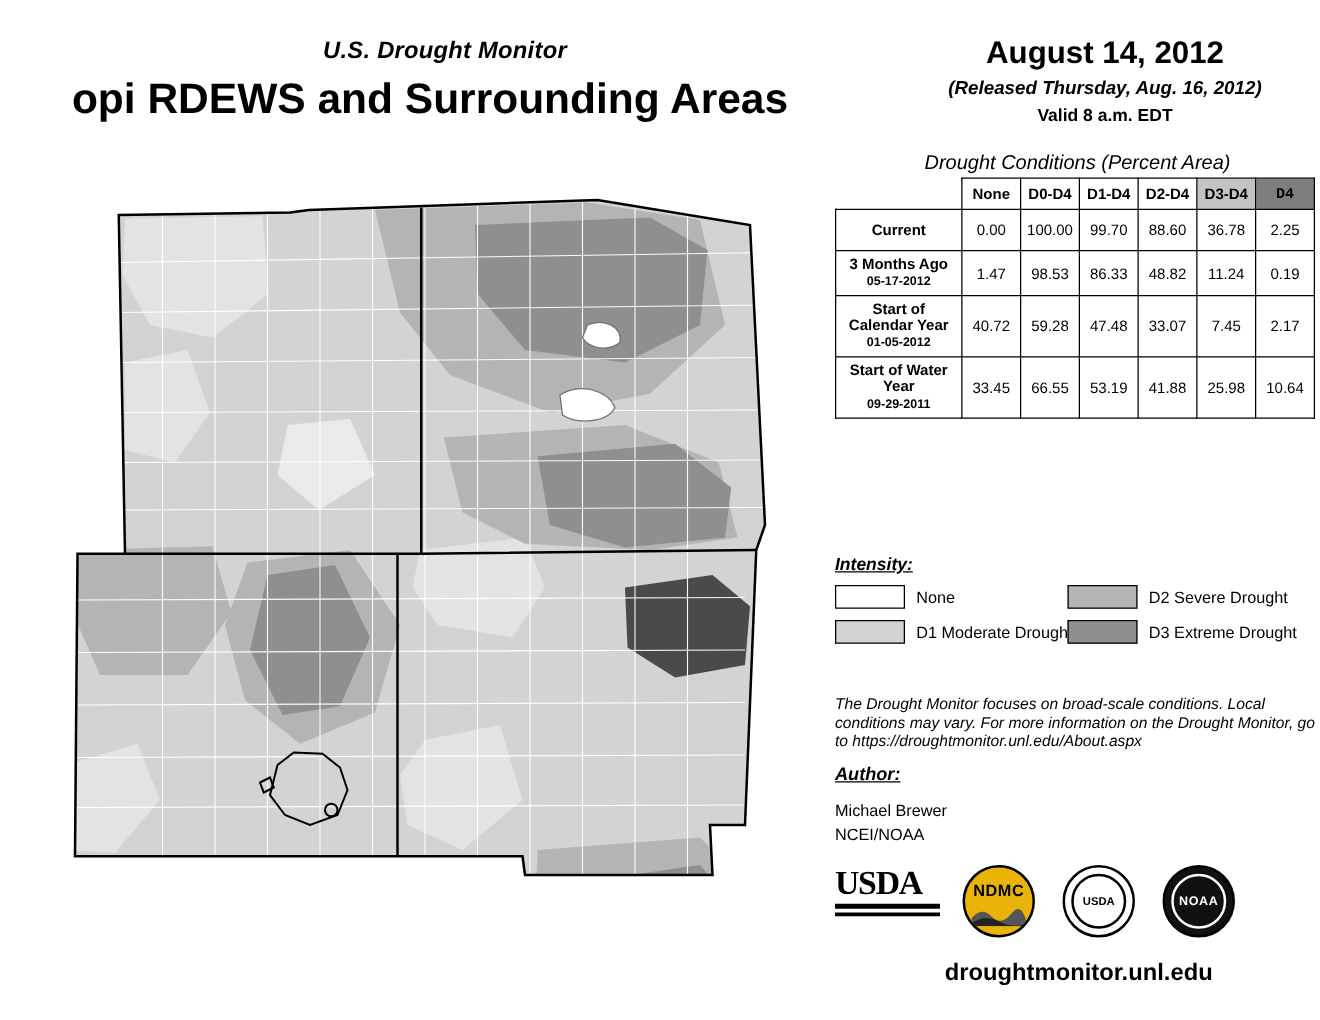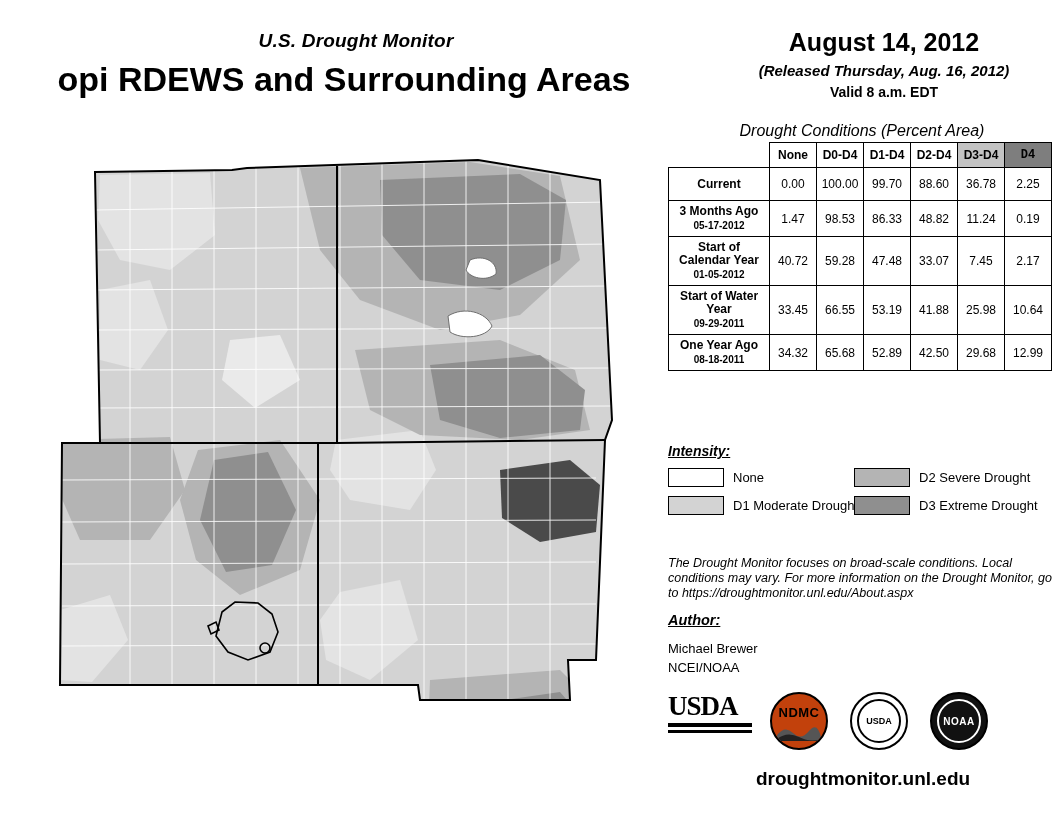--- a/index.html
+++ b/index.html
@@ -225,21 +225,21 @@
     width: 84px; height: 3px; background: #000; margin-top: 3px;
   }
   .circlogo {
     width: 54px; height: 54px; border-radius: 50%;
     border: 2px solid #000; background: #fff;
     display: flex; align-items: center; justify-content: center;
     overflow: hidden;
     position: relative;
   }
   .logo-ndmc { left: 110px; }
-  .logo-ndmc .circlogo { background: #c2410c; }
+  .logo-ndmc .circlogo { background: #eab308; }
   .ndmc-txt {
     font-size: 13px; font-weight: bold; letter-spacing: 0.5px;
     position: absolute; top: 11px; left: 0; width: 100%; text-align: center;
   }
   .ndmc-wave {
     position: absolute; bottom: 7px; left: 5px; width: 44px; height: 20px;
   }
   .logo-usdaseal { left: 190px; }
   .logo-usdaseal .circlogo { background: #fff; }
   .seal-inner {
@@ -424,32 +424,20 @@
         <span>Start of Water Year</span>
         <span class="sub">09-29-2011</span>
       </td>
       <td class="val">33.45</td>
       <td class="val">66.55</td>
       <td class="val">53.19</td>
       <td class="val">41.88</td>
       <td class="val">25.98</td>
       <td class="val">10.64</td>
     </tr>
-    <tr>
-      <td class="rowlabel">
-        <span>One Year Ago</span>
-        <span class="sub">08-18-2011</span>
-      </td>
-      <td class="val">34.32</td>
-      <td class="val">65.68</td>
-      <td class="val">52.89</td>
-      <td class="val">42.50</td>
-      <td class="val">29.68</td>
-      <td class="val">12.99</td>
-    </tr>
   </tbody>
 </table>
 
 <div class="intensity-title">Intensity:</div>
 <div class="legend">
   <div class="legend-col left">
     <div class="legend-item">
       <div class="swatch" style="background:#ffffff"></div>
       <div class="legend-label">None</div>
     </div>

